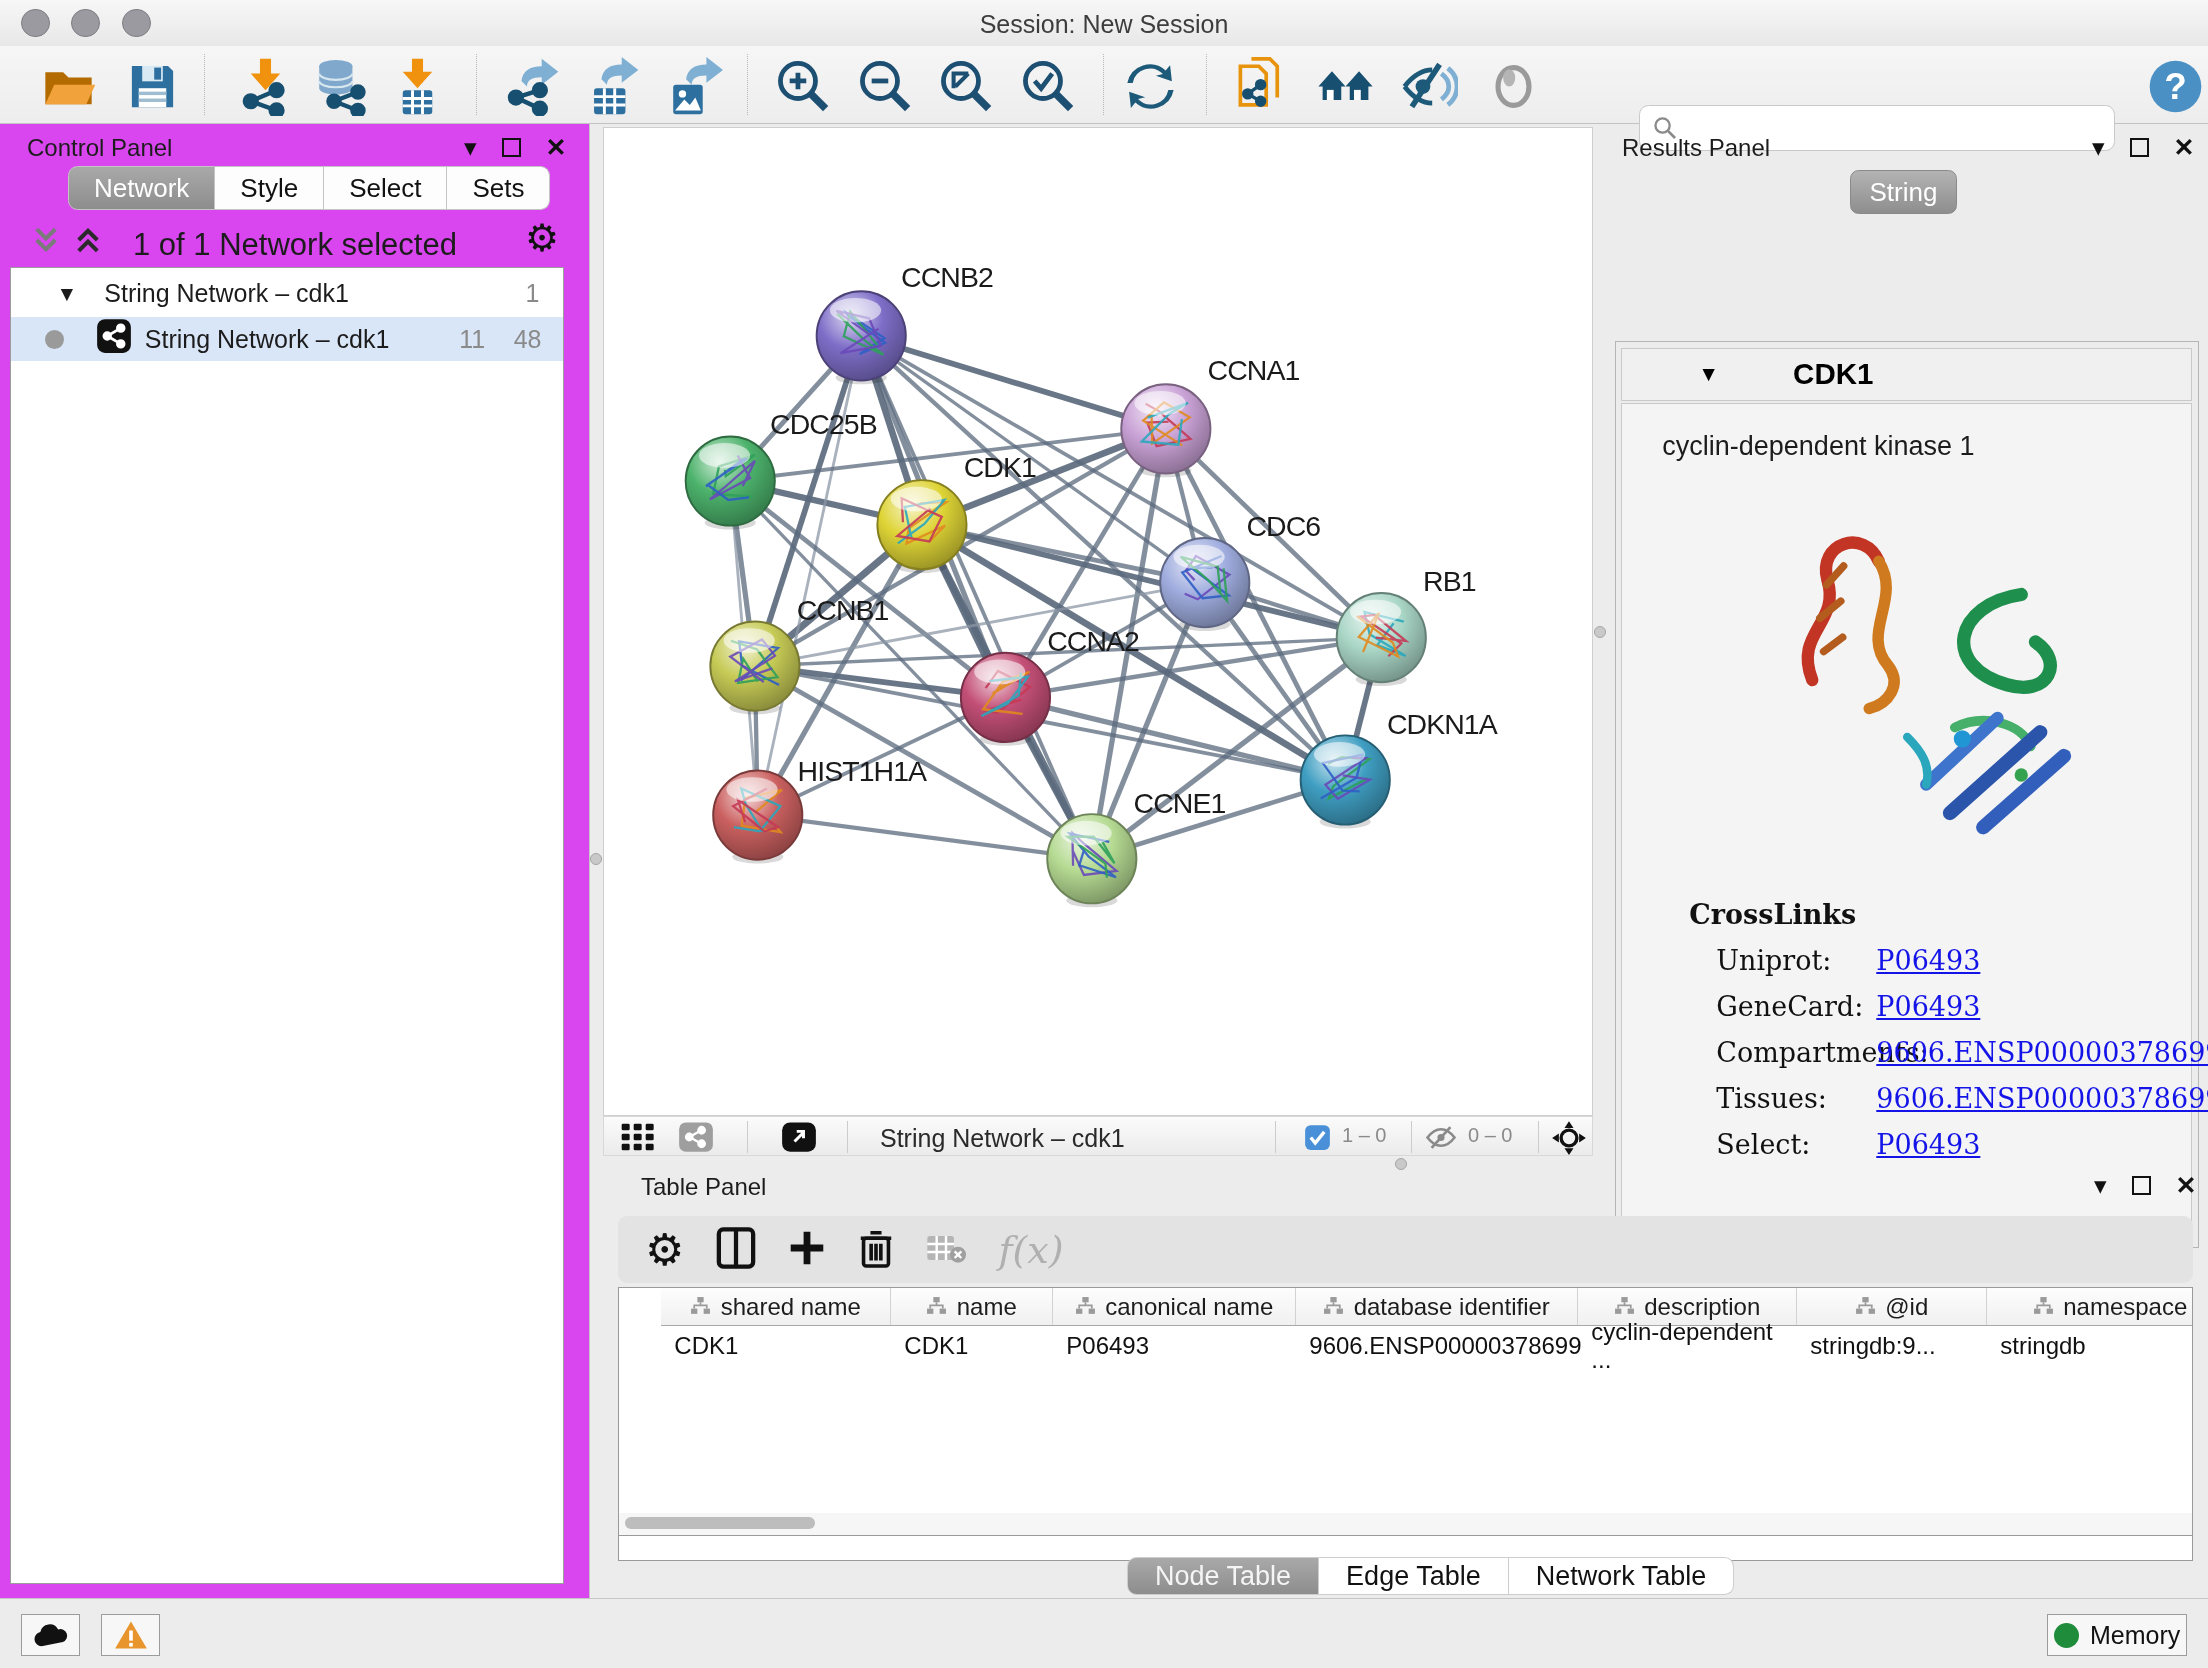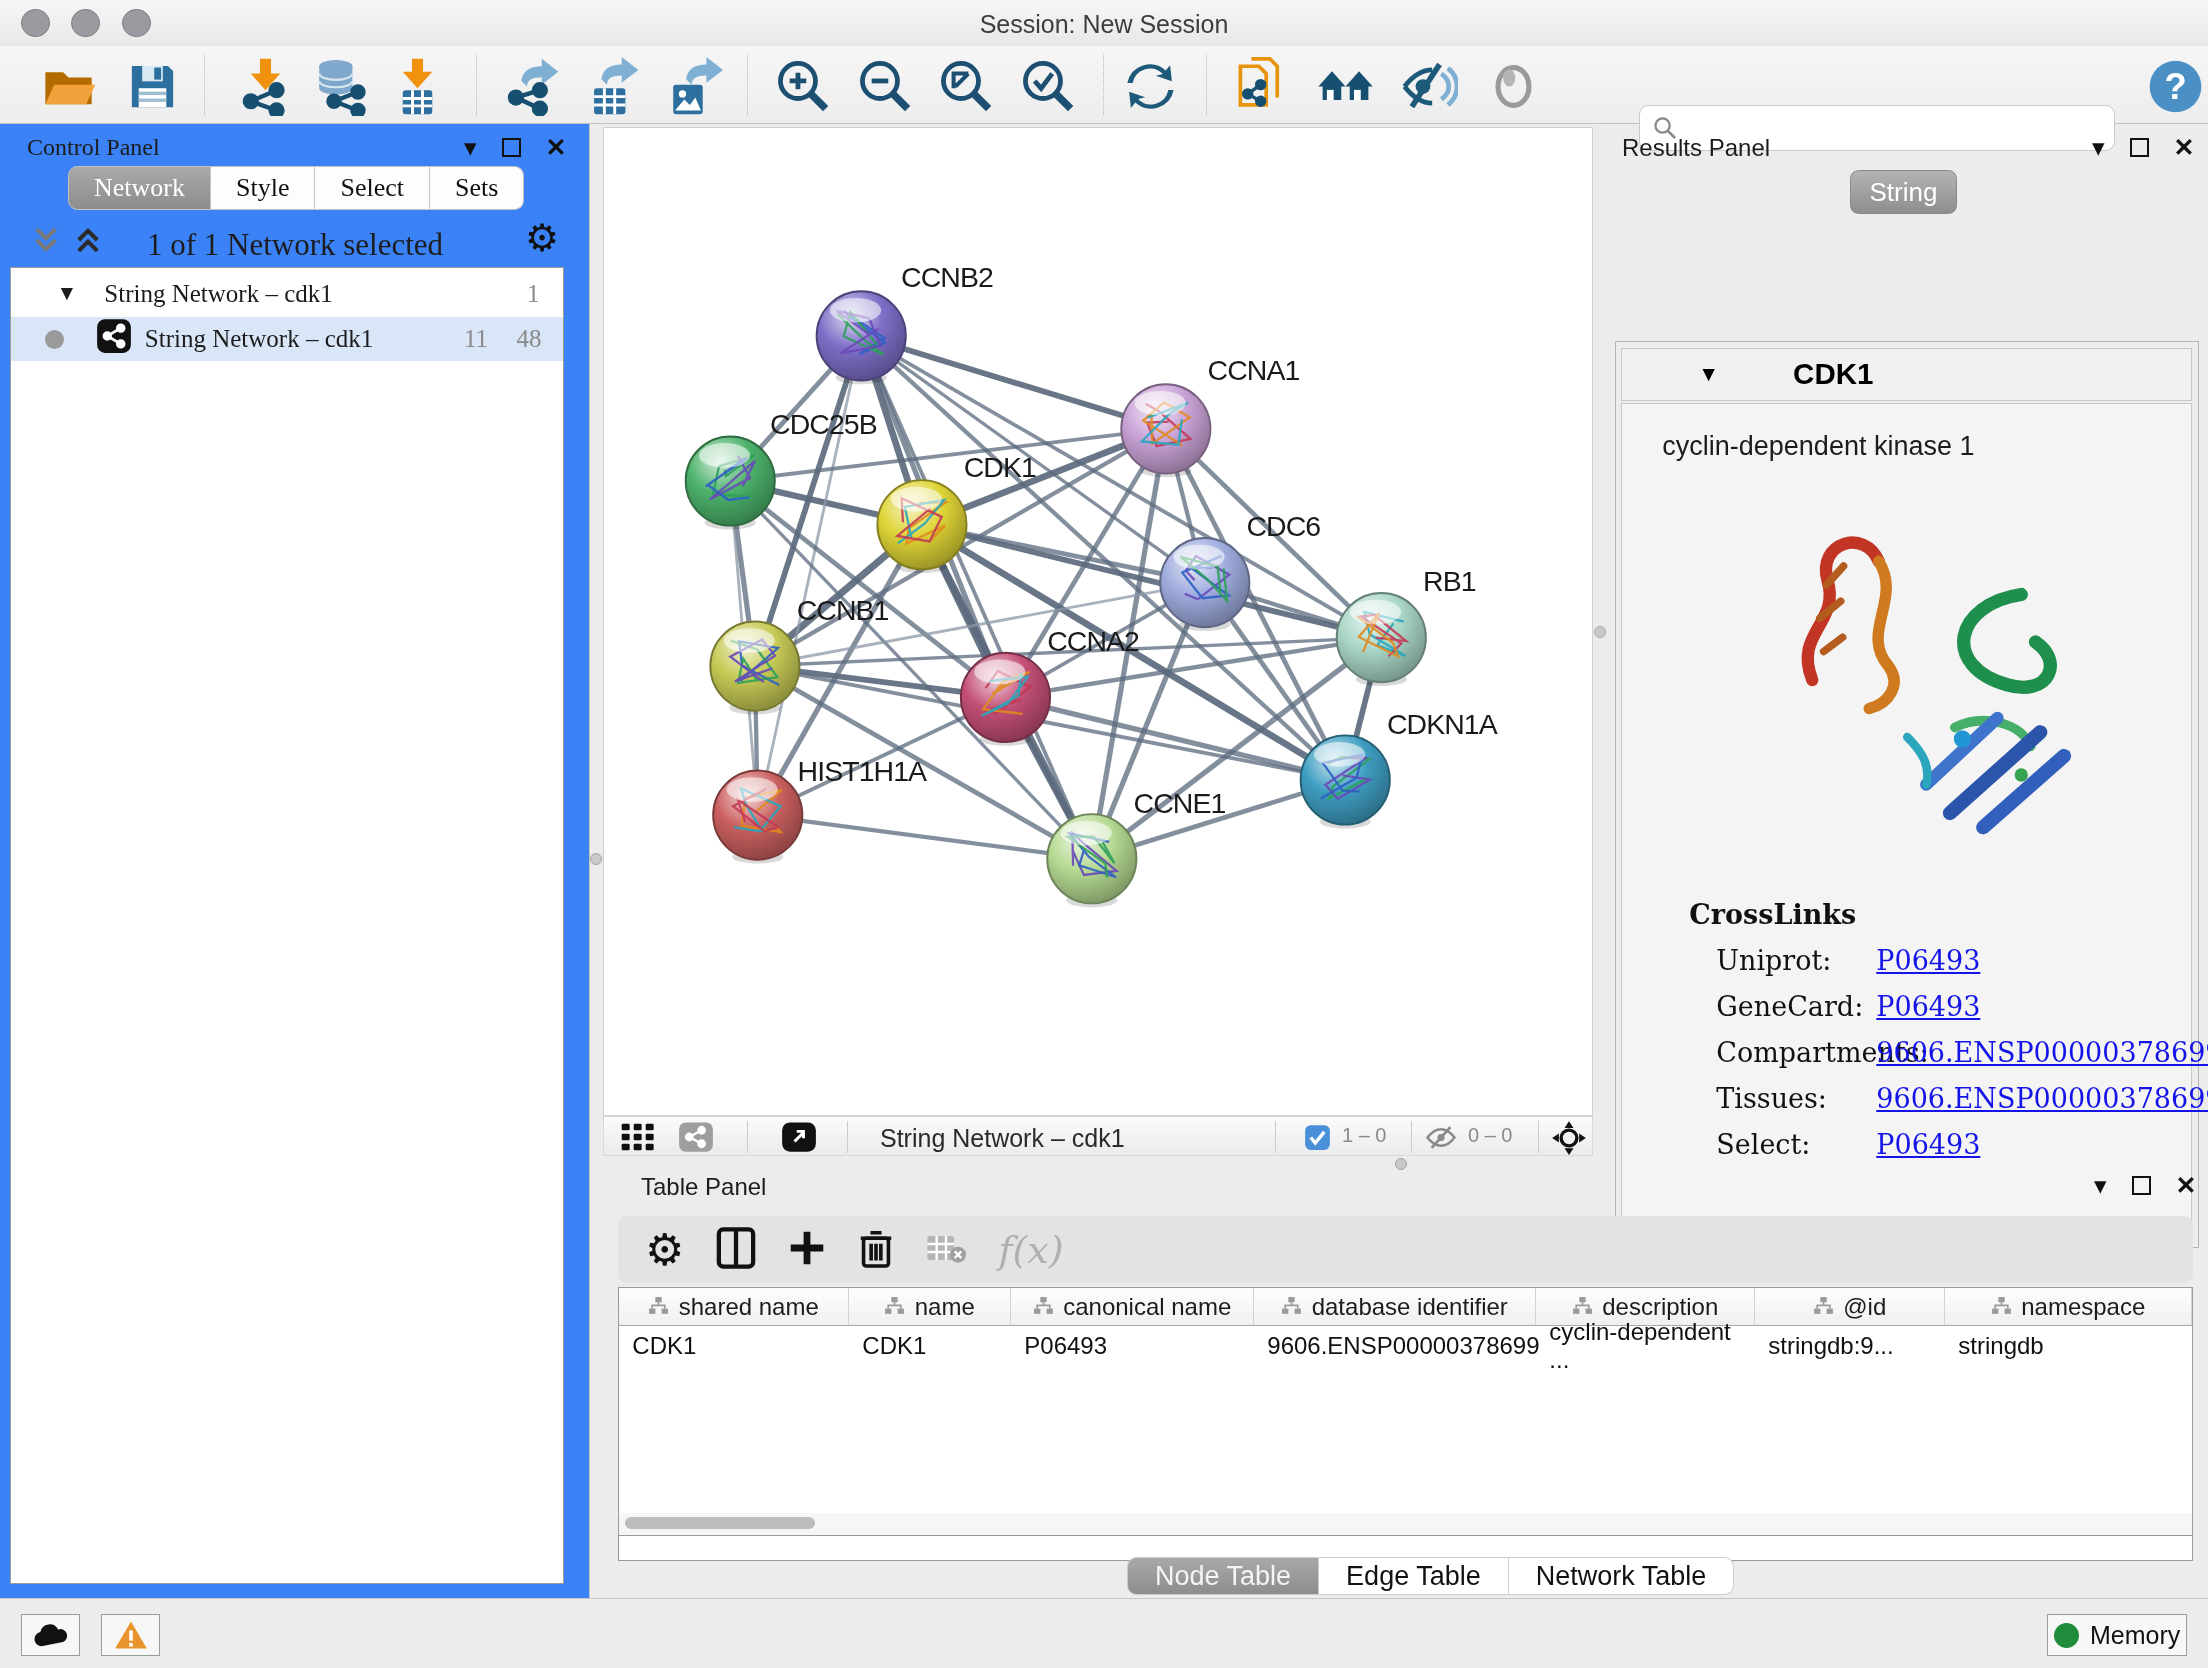--- a/index.html
+++ b/index.html
@@ -20,21 +20,21 @@
     background:linear-gradient(#f6f6f6,#ededed); border-bottom:1px solid #c2c2c2; }
   .tb-icon { position:absolute; top:9.5px; width:61px; height:61px; display:flex;
     align-items:center; justify-content:center; cursor:pointer; }
   .tb-sep { position:absolute; top:7.6px; height:61px; border-left:1.9px dotted #b8b8b8; }
   #search-box { position:absolute; left:1639px; top:59px; width:476px; height:46px;
     background:#fff; border:1.9px solid #c9c9c9; border-radius:9.5px; display:flex;
     align-items:center; padding-left:11.4px; }
 
   
   #control-panel { position:absolute; left:0; top:124px; width:590px; height:1474px;
-    background:#3b82f6; border-right:1px solid #c5c5c5;font-family:Liberation Serif, serif; }
+    background:#d946ef; border-right:1px solid #c5c5c5; }
   .panel-title { font-size:24px; color:#1c1c1c; }
   .panel-btns { position:absolute; top:11.4px; display:flex; gap:25px; align-items:center; }
   .pb { font-size:25px; color:#111; cursor:pointer; line-height:1; }
   .pb-box { width:19px; height:19px; border:2.9px solid #111; cursor:pointer; }
   .tabs { position:absolute; display:flex; }
   .tab { height:44px; display:flex; align-items:center; justify-content:center;
     font-size:26px; background:#fdfdfd; border:1px solid #c4c4c4; border-left:none;
     padding:0 25px; cursor:pointer; color:#111; }
   .tab:first-child { border-left:1px solid #c4c4c4; border-radius:9.5px 0 0 9.5px; }
   .tab:last-child { border-radius:0 9.5px 9.5px 0; }
@@ -87,21 +87,21 @@
   .cl-row { display:flex; margin-top:15px; }
   .cl-label { width:160px; }
   .cl-link { color:#1414e8; text-decoration:underline; cursor:pointer; }
 
   
   #table-panel { position:absolute; left:603px; top:1173px; width:1605px; height:425px; }
   #tp-toolbar { position:absolute; left:15px; top:43px; width:1575px; height:67px;
     background:#e3e3e3; border-radius:9.5px; display:flex; align-items:center; gap:32px;
     padding-left:27px; }
   #tp-table { position:absolute; left:15px; top:114px; width:1575px; height:274px;
-    background:#fff; border:1.9px solid #9a9a9a; overflow:hidden; }
+    background:#fff; border:1.9px solid #9a9a9a; overflow:hidden;padding-left:42px; }
   #tbl-head { display:flex; height:38px; background:linear-gradient(#fdfdfd,#f0f0f0);
     border-bottom:1.9px solid #a8a8a8; }
   .th { display:flex; align-items:center; justify-content:center; gap:9.5px;
     font-size:24px; color:#1c1c1c; border-right:1px solid #d2d2d2; flex:none;
     cursor:pointer; }
   #tbl-row { display:flex; height:40px; }
   .td { font-size:24px; color:#111; padding-left:13.3px; display:flex; align-items:center;
     flex:none; cursor:pointer; }
   #tp-hscroll { position:absolute; left:15px; top:340px; width:1575px; height:23px;
     background:#f6f6f6; border:1.9px solid #9a9a9a; border-top:none; }

